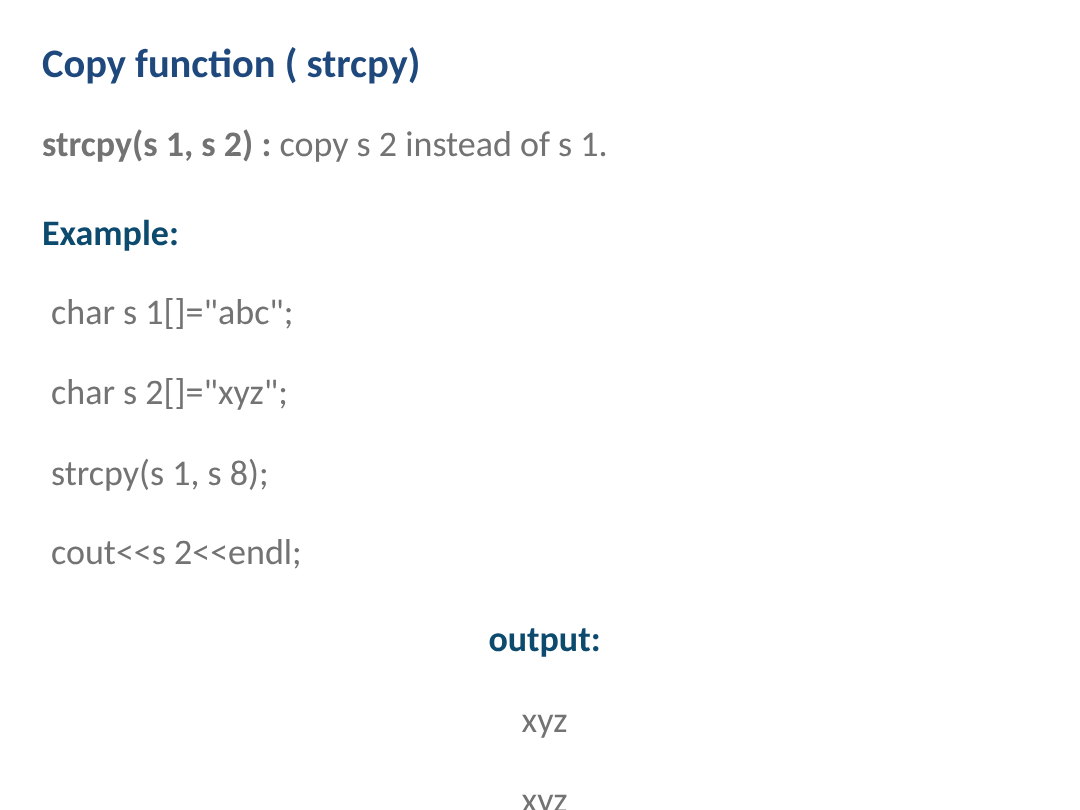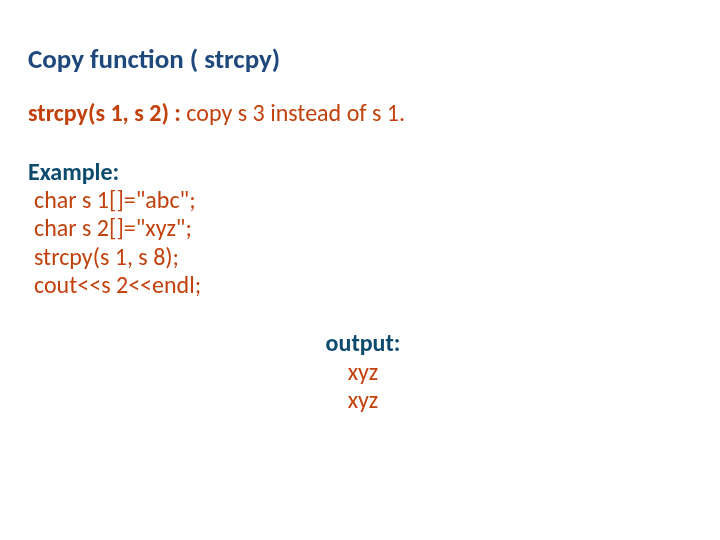--- a/index.html
+++ b/index.html
@@ -9,51 +9,51 @@
     height: 540px;
     background: #ffffff;
     font-family: Calibri, "Segoe UI", Arial, sans-serif;
     color: #000;
   }
   .slide {
     position: relative;
     width: 720px;
     height: 540px;
     box-sizing: border-box;
-    padding: 44px 28px 20px 28px;
+    padding: 28px 28px 20px 28px;
   }
   .title {
     font-size: 27px;
     font-weight: 700;
     color: #1f497d; 
     line-height: 1.1;
     margin-bottom: 24px;
   }
   .line {
     font-size: 24px;
     line-height: 1.25;
     margin: 0;
   }
-  .black { color: #c2410c; }
+  .black { color: #737373; margin-top: 25px; }
   .bold  { font-weight: 700; }
   .red   { color: #0c4a6e; font-weight: 700; }
   .block { margin-top: 30px; }
   .block2 { margin-top: 30px; text-align: center; }
   .codeblk .line { font-size: 24px; line-height: 1.18; }
   .indent { padding-left: 6px; }
 </style>
 </head>
 <body>
 
 <div class="slide">
 
   <div class="title">Copy function ( strcpy)</div>
 
   <p class="line">
-    <span class="bold black">strcpy(s 1, s 2) :</span><span class="black"> copy s 3 instead of s 1.</span>
+    <span class="bold black">strcpy(s 1, s 2) :</span><span class="black"> copy s 2 instead of s 1.</span>
   </p>
 
   <div class="block codeblk">
     <p class="line red">Example:</p>
     <p class="line black indent">char s 1[]="abc";</p>
     <p class="line black indent">char s 2[]="xyz";</p>
     <p class="line black indent">strcpy(s 1, s 8);</p>
     <p class="line black indent">cout&lt;&lt;s 2&lt;&lt;endl;</p>
   </div>
 

